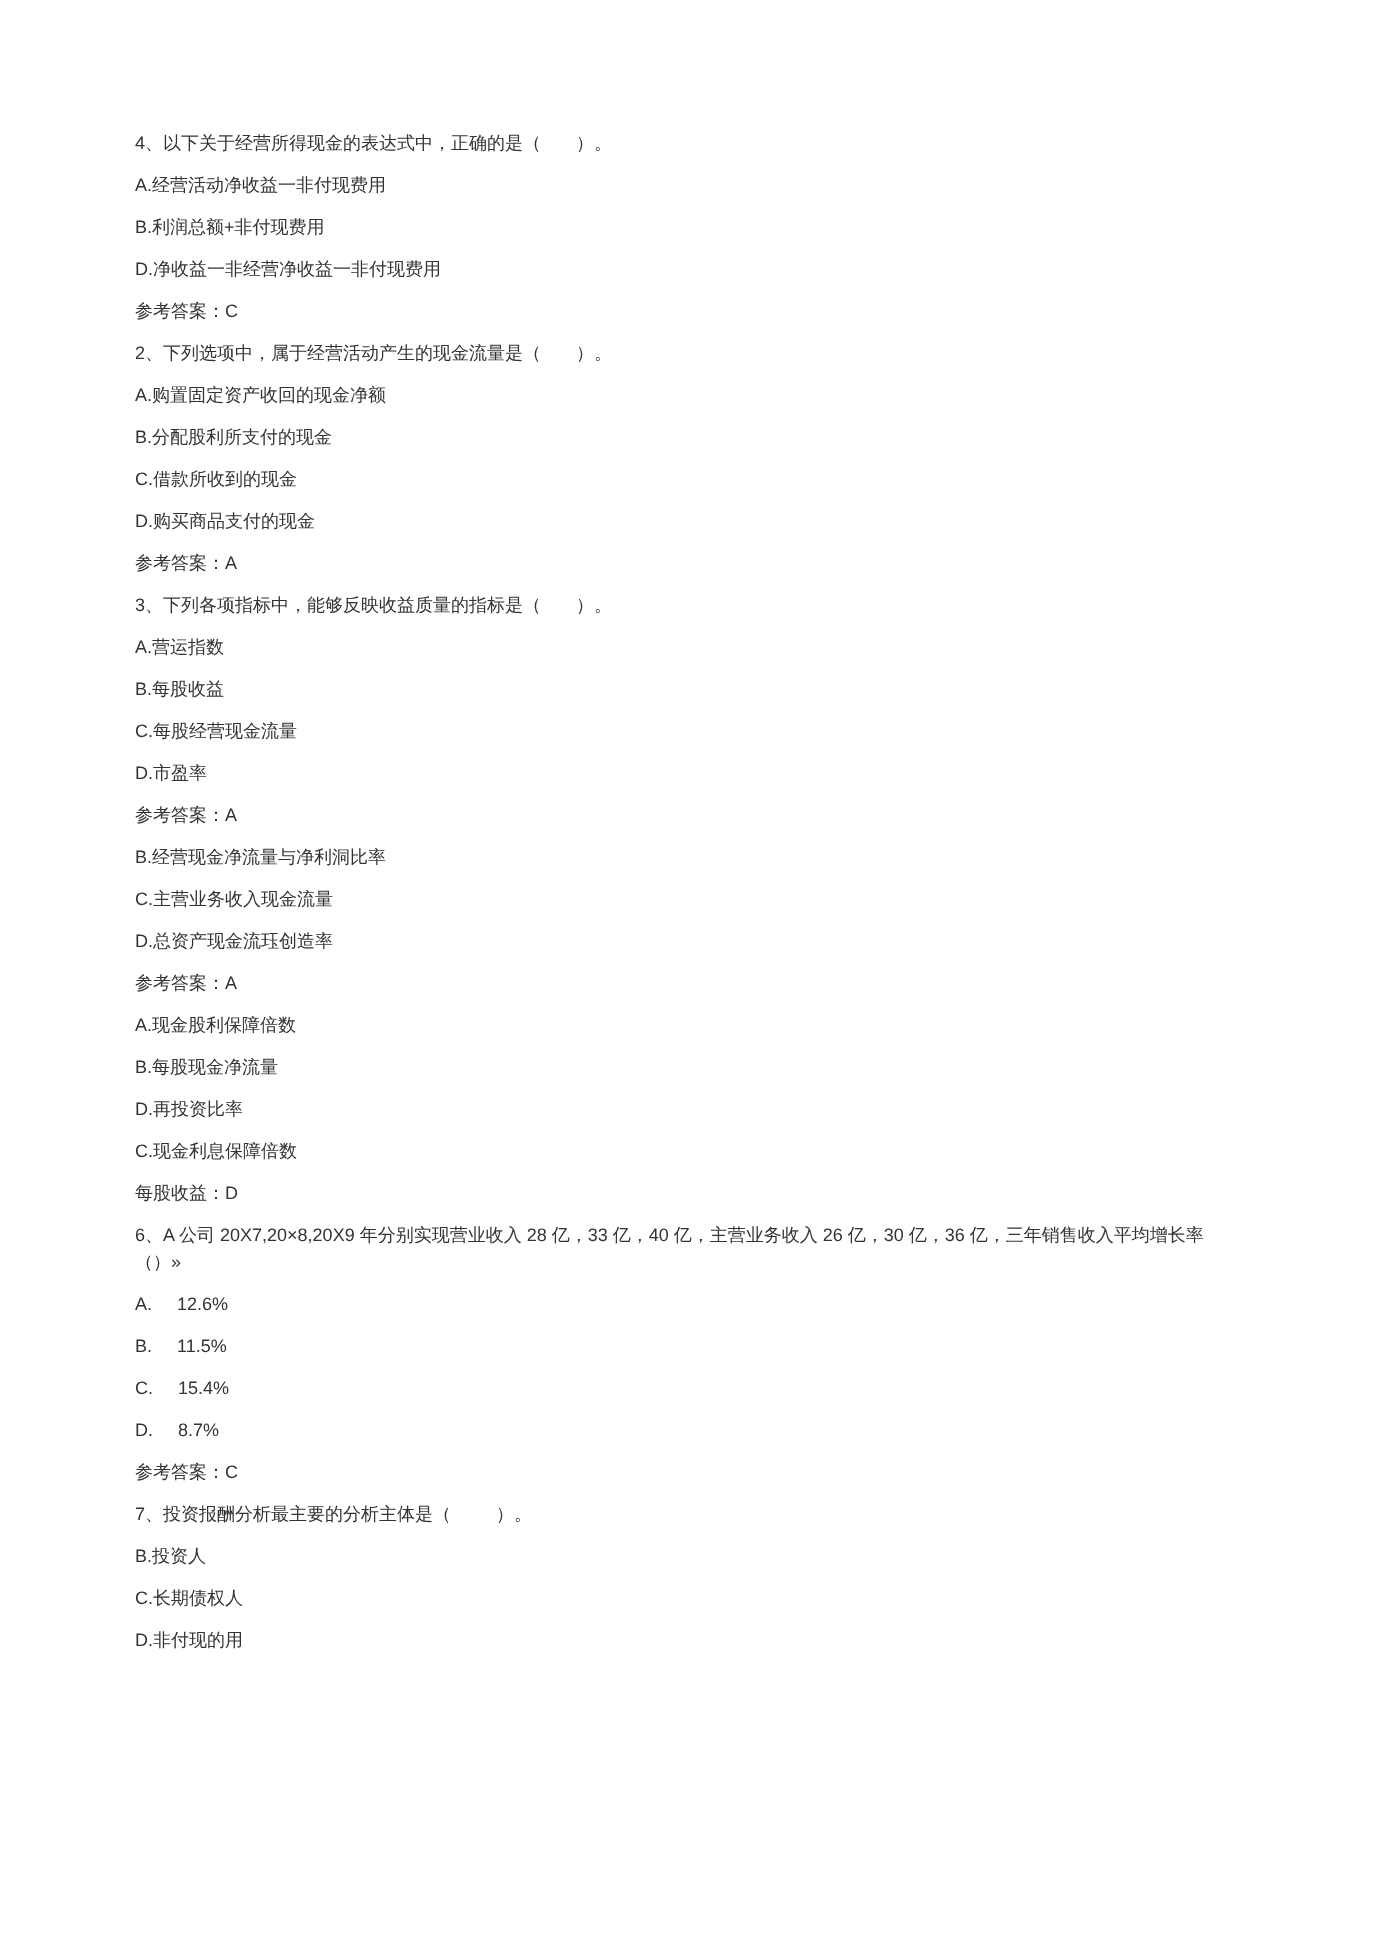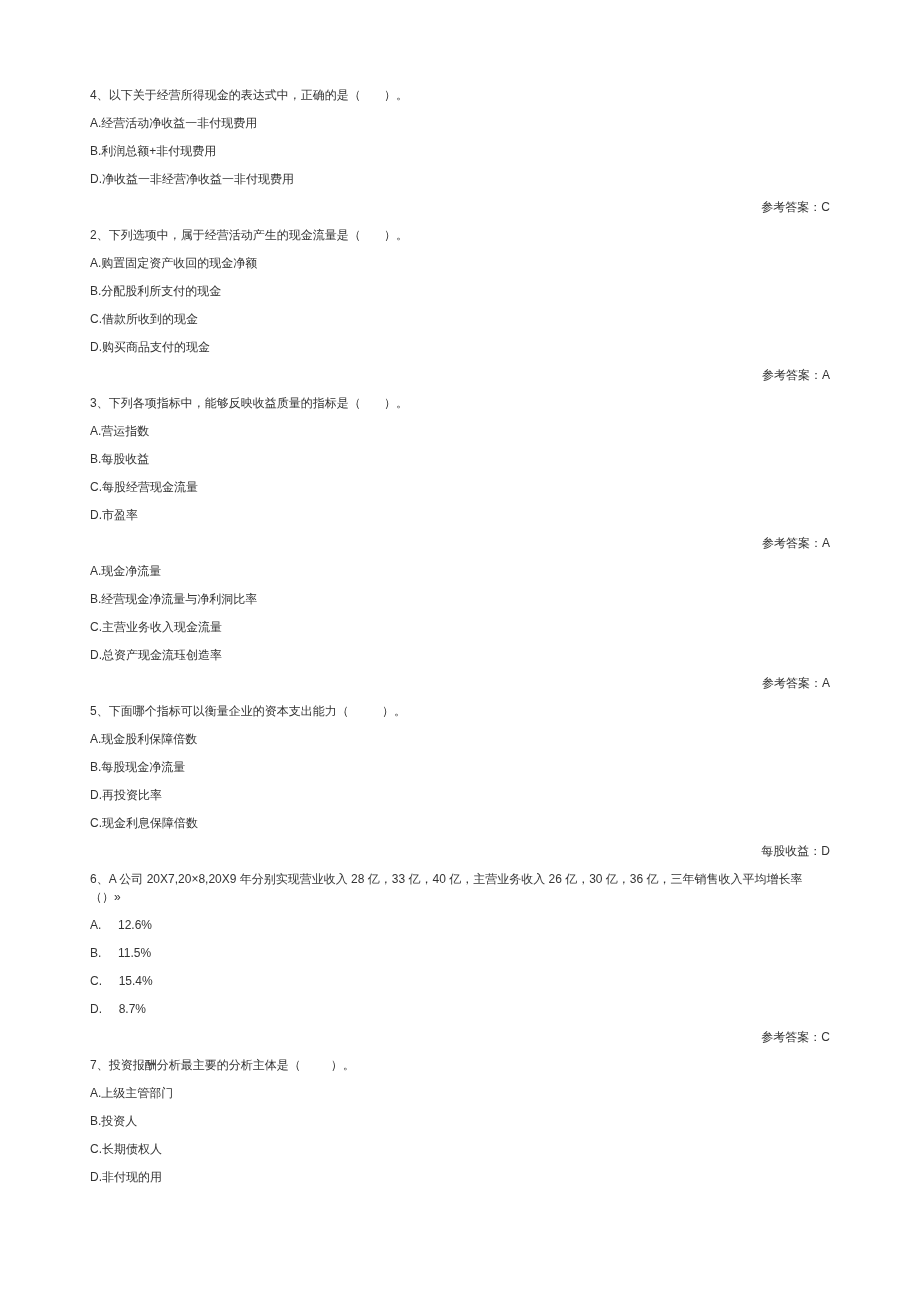--- a/index.html
+++ b/index.html
@@ -16,21 +16,20 @@
     color: #333;
     box-sizing: border-box;
     padding: 86px 90px 40px 90px;
   }
   .line {
     margin: 0 0 10px 0;
     white-space: pre-wrap;
   }
   .answer {
     margin: 0 0 10px 0;
-    text-align: right;
   }
   .q-block {
     margin-bottom: 4px;
   }
 </style>
 </head>
 <body>
 
 <div>
 
@@ -54,46 +53,43 @@
   <div class="q-block">
     <p class="line">3、下列各项指标中，能够反映收益质量的指标是（       ）。</p>
     <p class="line">A.营运指数</p>
     <p class="line">B.每股收益</p>
     <p class="line">C.每股经营现金流量</p>
     <p class="line">D.市盈率</p>
     <p class="answer">参考答案：A</p>
   </div>
 
   <div class="q-block">
-    <p class="line">A.现金净流量</p>
     <p class="line">B.经营现金净流量与净利洞比率</p>
     <p class="line">C.主营业务收入现金流量</p>
     <p class="line">D.总资产现金流珏创造率</p>
     <p class="answer">参考答案：A</p>
   </div>
 
   <div class="q-block">
-    <p class="line">5、下面哪个指标可以衡量企业的资本支出能力（          ）。</p>
     <p class="line">A.现金股利保障倍数</p>
     <p class="line">B.每股现金净流量</p>
     <p class="line">D.再投资比率</p>
     <p class="line">C.现金利息保障倍数</p>
     <p class="answer">每股收益：D</p>
   </div>
 
   <div class="q-block">
     <p class="line">6、A 公司 20X7,20×8,20X9 年分别实现营业收入 28 亿，33 亿，40 亿，主营业务收入 26 亿，30 亿，36 亿，三年销售收入平均增长率（）»</p>
     <p class="line">A.     12.6%</p>
     <p class="line">B.     11.5%</p>
     <p class="line">C.     15.4%</p>
     <p class="line">D.     8.7%</p>
     <p class="answer">参考答案：C</p>
   </div>
 
   <div class="q-block">
     <p class="line">7、投资报酬分析最主要的分析主体是（         ）。</p>
-    <p class="line">A.上级主管部门</p>
     <p class="line">B.投资人</p>
     <p class="line">C.长期债权人</p>
     <p class="line">D.非付现的用</p>
   </div>
 
 </div>
 
 </body></html>

